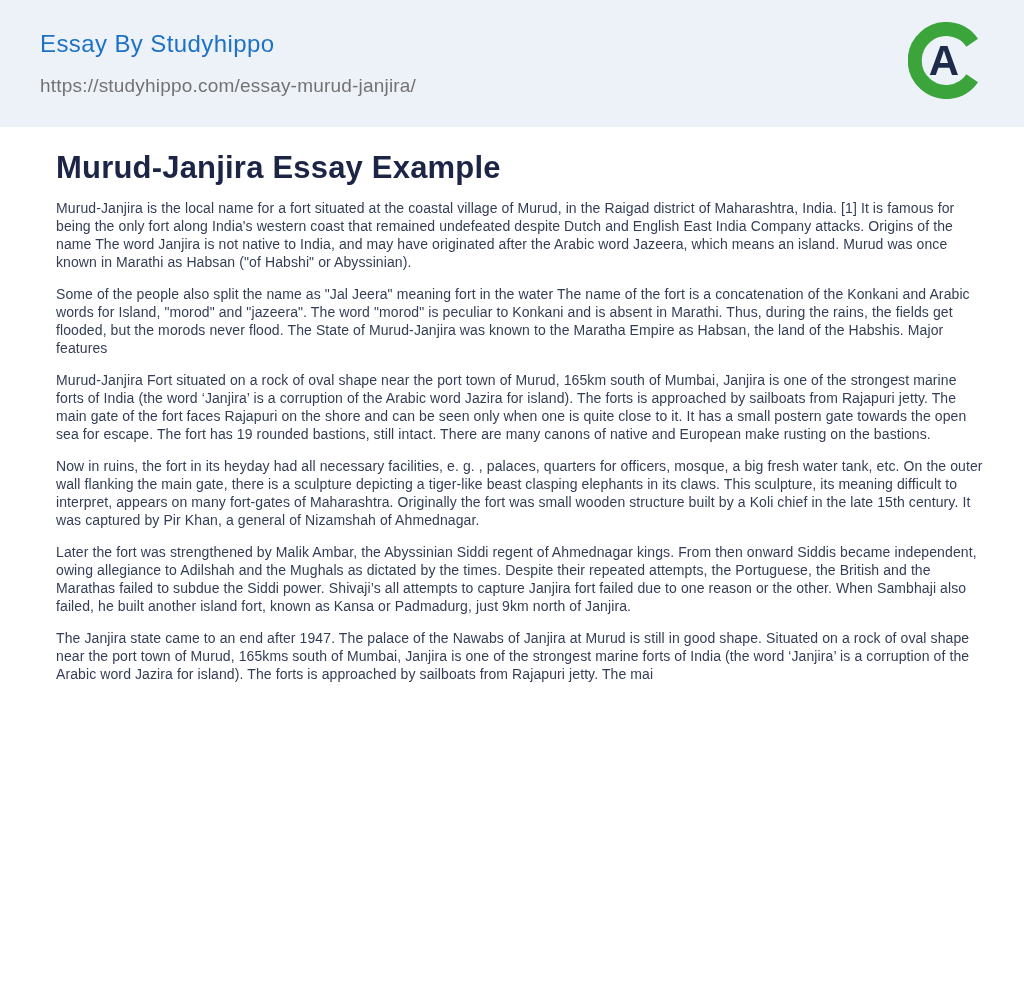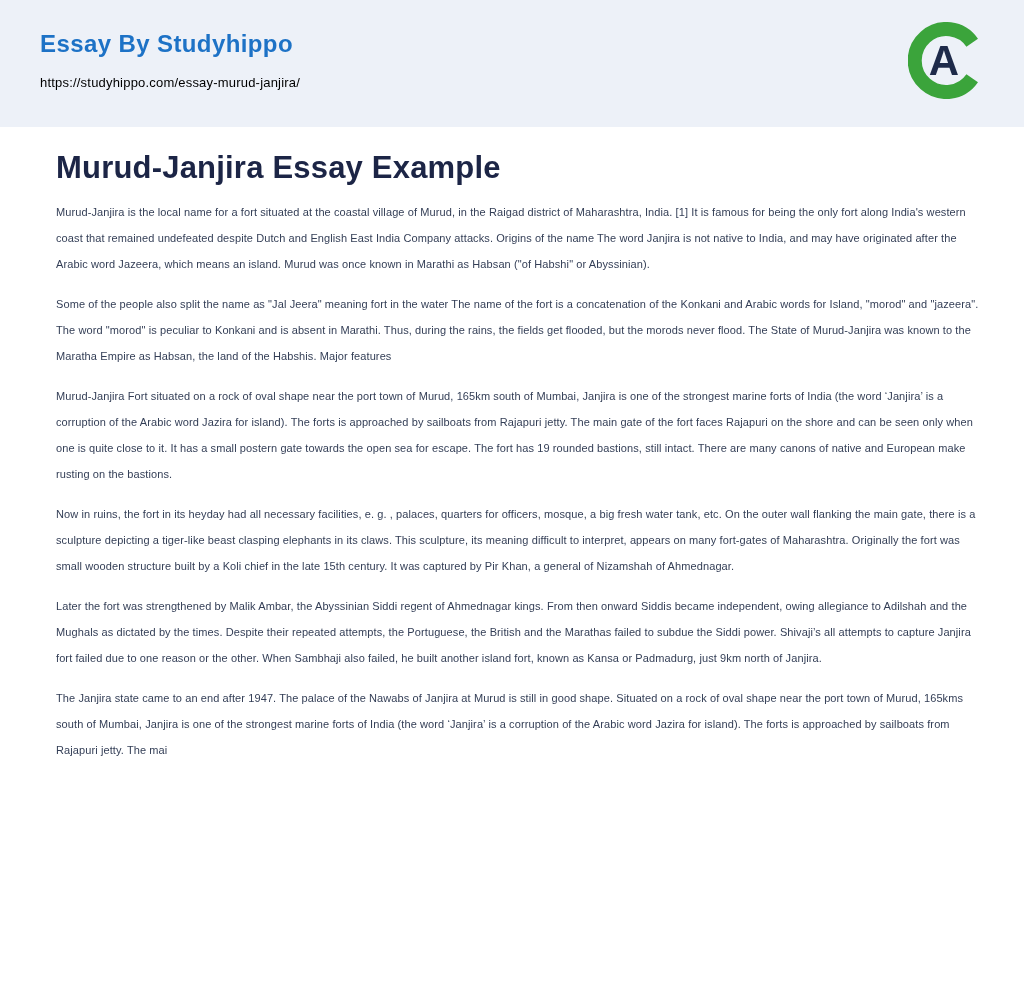--- a/index.html
+++ b/index.html
@@ -12,30 +12,30 @@
   }
   .header {
     background: #edf1f8;
     height: 127px;
     padding: 30px 40px 0 40px;
     position: relative;
   }
   .site-title {
     color: #1d72c6;
     font-size: 24px;
-    font-weight: bold;
+    font-weight: normal;
     letter-spacing: 0.4px;
     display: inline-block;
     cursor: pointer;
   }
   .site-url {
     display: inline-block;
     margin-top: 17px;
-    color: #000000;
-    font-size: 13px;
+    color: #737373;
+    font-size: 19px;
     letter-spacing: 0.2px;
     text-decoration: none;
     cursor: pointer;
   }
   .logo {
     position: absolute;
     right: 39px;
     top: 22px;
     width: 77px;
     height: 77px;
@@ -45,22 +45,22 @@
   }
   .page-title {
     color: #1c2546;
     font-size: 31px;
     font-weight: bold;
     letter-spacing: 0.2px;
     margin-bottom: 13px;
   }
   .paragraph {
     color: #333e56;
-    font-size: 11px;
-    line-height: 26px;
+    font-size: 14px;
+    line-height: 18px;
     letter-spacing: 0.1px;
     margin-bottom: 14px;
   }
 </style>
 </head>
 <body>
 
 <div class="header">
   <div class="site-title">Essay By Studyhippo</div>
   <br>

